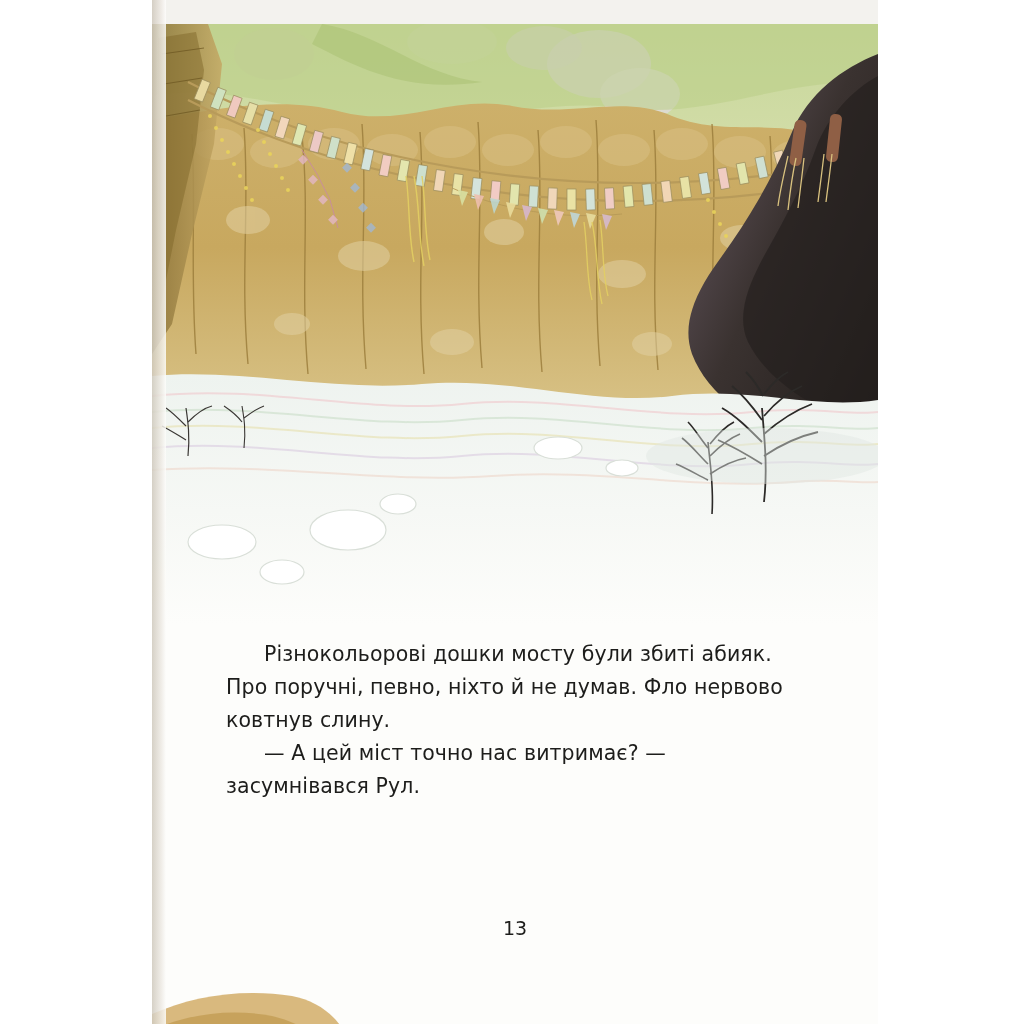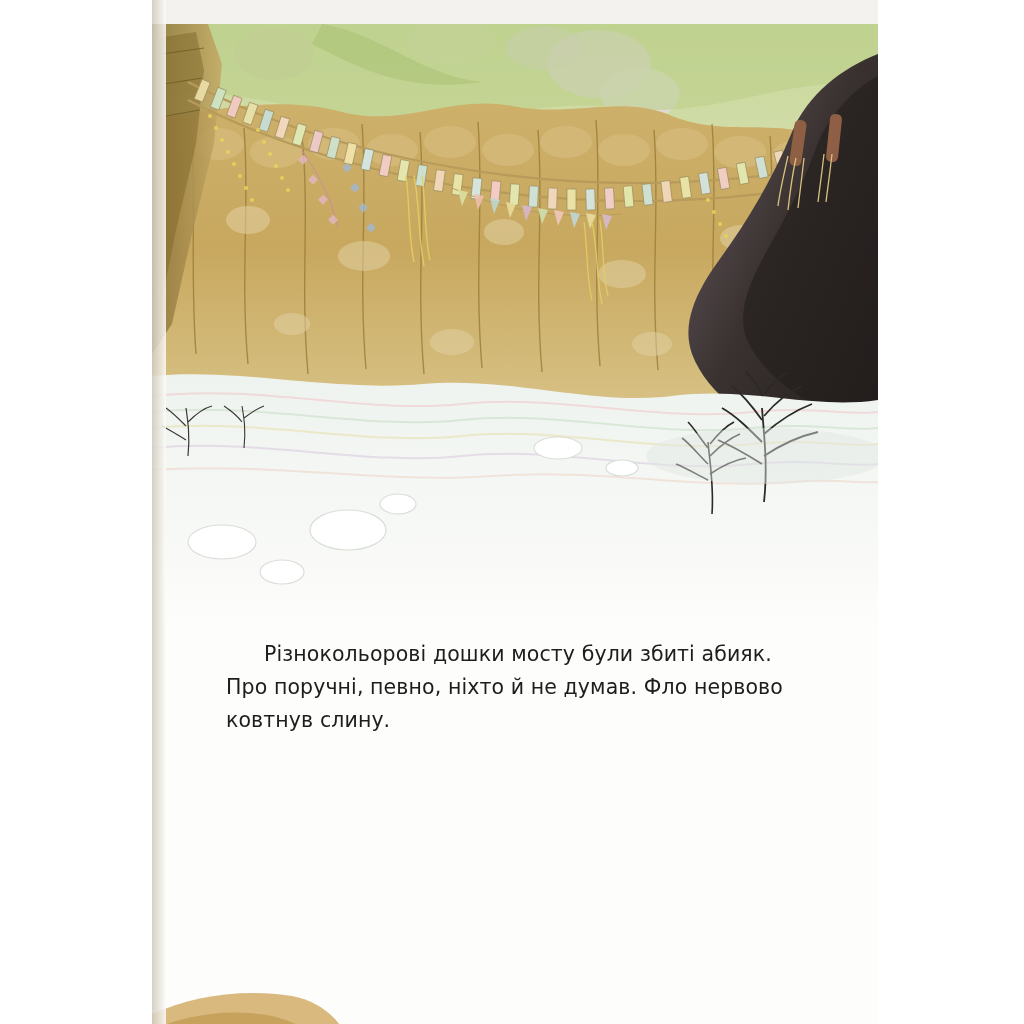--- a/index.html
+++ b/index.html
@@ -463,22 +463,24 @@
           <path d="M90,398 C84,390 78,386 72,382"></path>
           <path d="M92,394 C100,388 106,384 112,382"></path>
         </g>
 
         <ellipse cx="614" cy="432" rx="120" ry="28" fill="#dfe6e2" opacity=".45"></ellipse>
       </svg>
     </div>
 
     <div class="text-block">
       <p class="para indent">Різнокольорові дошки мосту були збиті абияк. Про поручні, певно, ніхто й не думав. Фло нервово ковтнув слину.</p>
+      <p class="para indent">— А цей міст точно нас витримає? — засумнівався Рул.</p>
     </div>
 
+    <div class="folio">13</div>
 
     <div class="bottom-peek">
       <svg viewBox="0 0 726 62" preserveAspectRatio="none" style="display:block;width:726px;height:62px">
         <rect x="0" y="0" width="726" height="62" fill="#fdfdfb"></rect>
         <path d="M0,28 C40,10 90,2 140,10 C170,16 190,34 200,62 L0,62 Z" fill="#cfa85f" opacity=".8"></path>
         <path d="M0,44 C36,28 78,22 120,30 C146,36 164,48 172,62 L0,62 Z" fill="#b8903f" opacity=".55"></path>
         <path d="M190,62 C230,46 300,40 360,48 C420,56 470,58 520,56 L520,62 Z" fill="#bcd3e0" opacity=".5"></path>
         <path d="M330,62 C360,52 410,48 460,52 C500,55 540,58 580,58 L580,62 Z" fill="#a9c3d6" opacity=".45"></path>
       </svg>
     </div>

